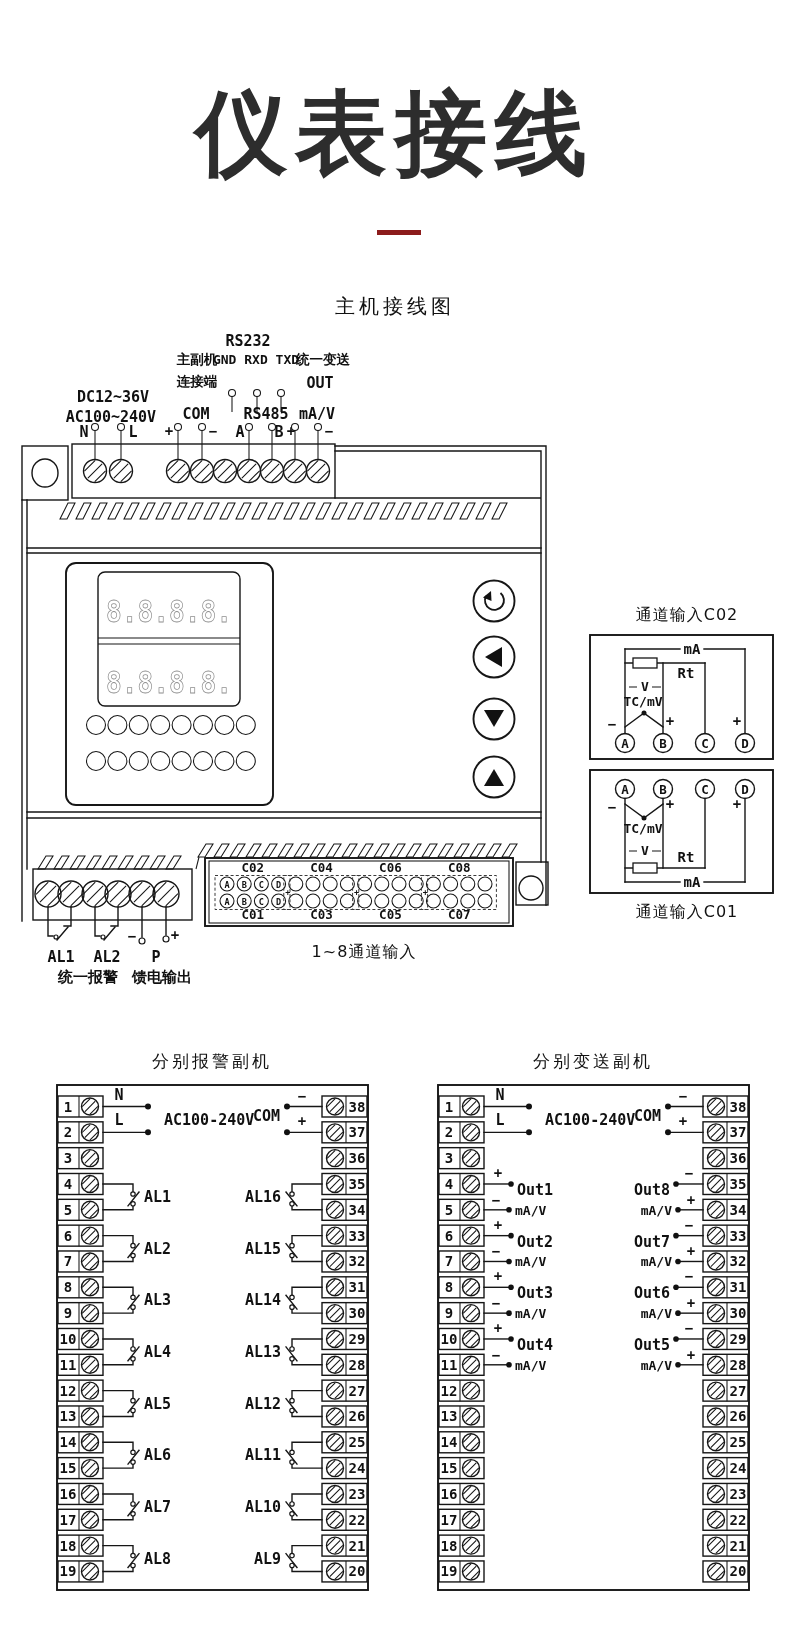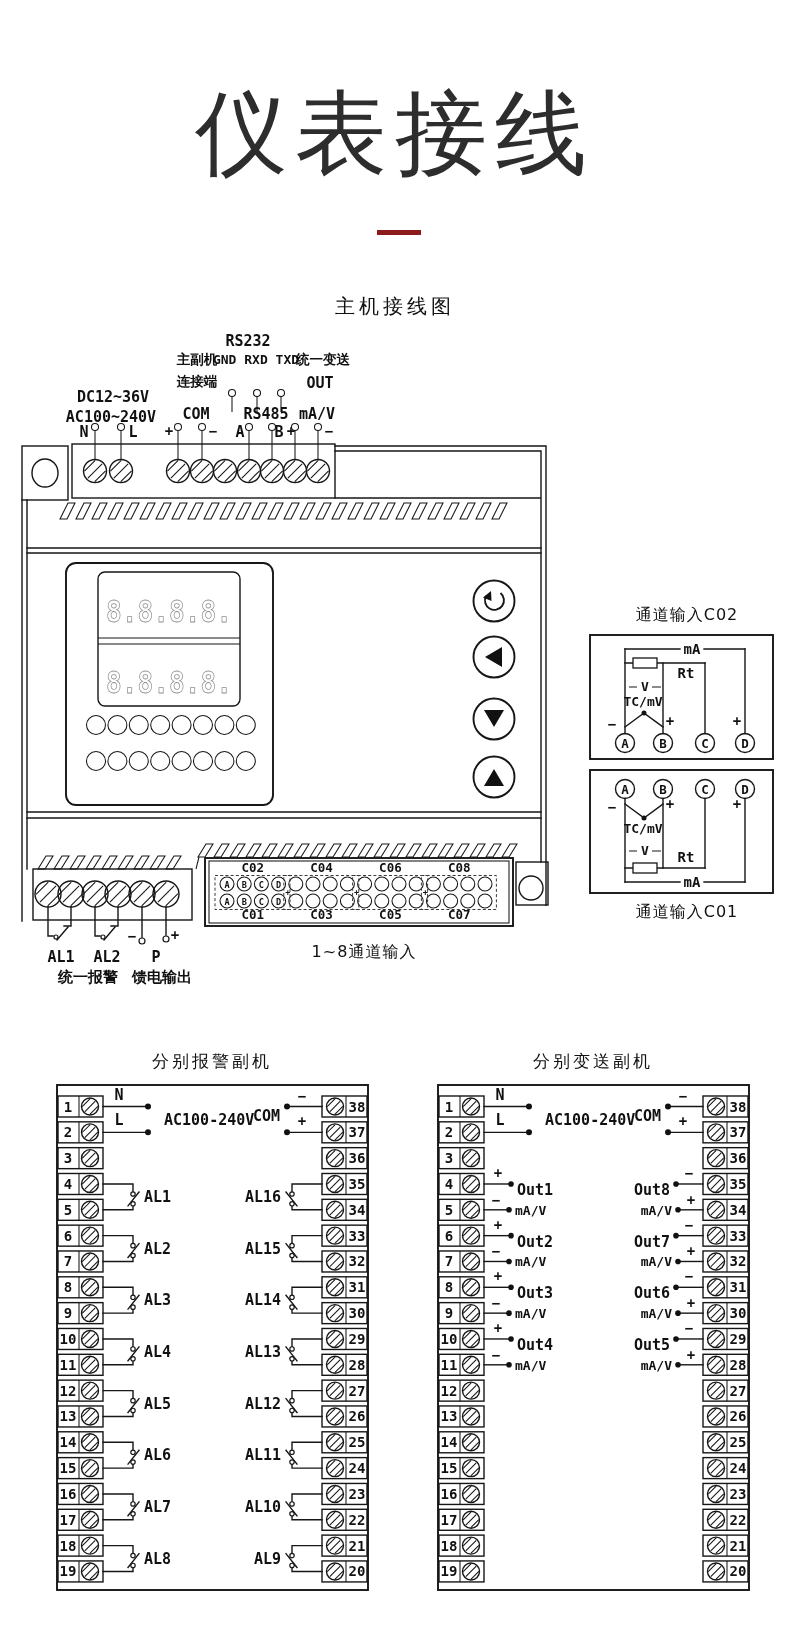--- a/index.html
+++ b/index.html
@@ -1,17 +1,17 @@
 <!DOCTYPE html>
 <html><head>
 <meta charset="utf-8">
 <style>
   html,body{margin:0;padding:0;background:#fff;}
   .page{position:relative;width:790px;height:1650px;background:#fff;overflow:hidden;font-family:"DejaVu Sans",sans-serif;}
-  .big-title{position:absolute;top:72px;left:0;width:790px;text-align:center;font-size:92px;font-weight:normal;color:#2d2d2d;letter-spacing:8px;font-family:"DejaVu Sans",sans-serif;}
+  .big-title{position:absolute;top:72px;left:0;width:790px;text-align:center;font-size:92px;font-weight:bold;color:#2d2d2d;letter-spacing:8px;font-family:"DejaVu Sans",sans-serif;}
   .red-rule{position:absolute;top:230px;left:377px;width:44px;height:5px;background:#8c1c1c;}
   svg{position:absolute;top:0;left:0;}
   svg text{fill:#111;}
   .t-cjk-head{font:20px "DejaVu Sans",sans-serif;letter-spacing:4px;}
   .t-blocktitle{font:17px "DejaVu Sans",sans-serif;letter-spacing:3px;}
   .t-chantitle{font:16px "DejaVu Sans",sans-serif;letter-spacing:1px;}
   .t-cjk{font:bold 15px "DejaVu Sans",sans-serif;}
   .t-cjk13{font:bold 13.5px "DejaVu Sans",sans-serif;}
   .t-cjk16{font:16px "DejaVu Sans",sans-serif;letter-spacing:1px;}
   .t-mono{font:bold 15px "DejaVu Sans Mono",monospace;}

